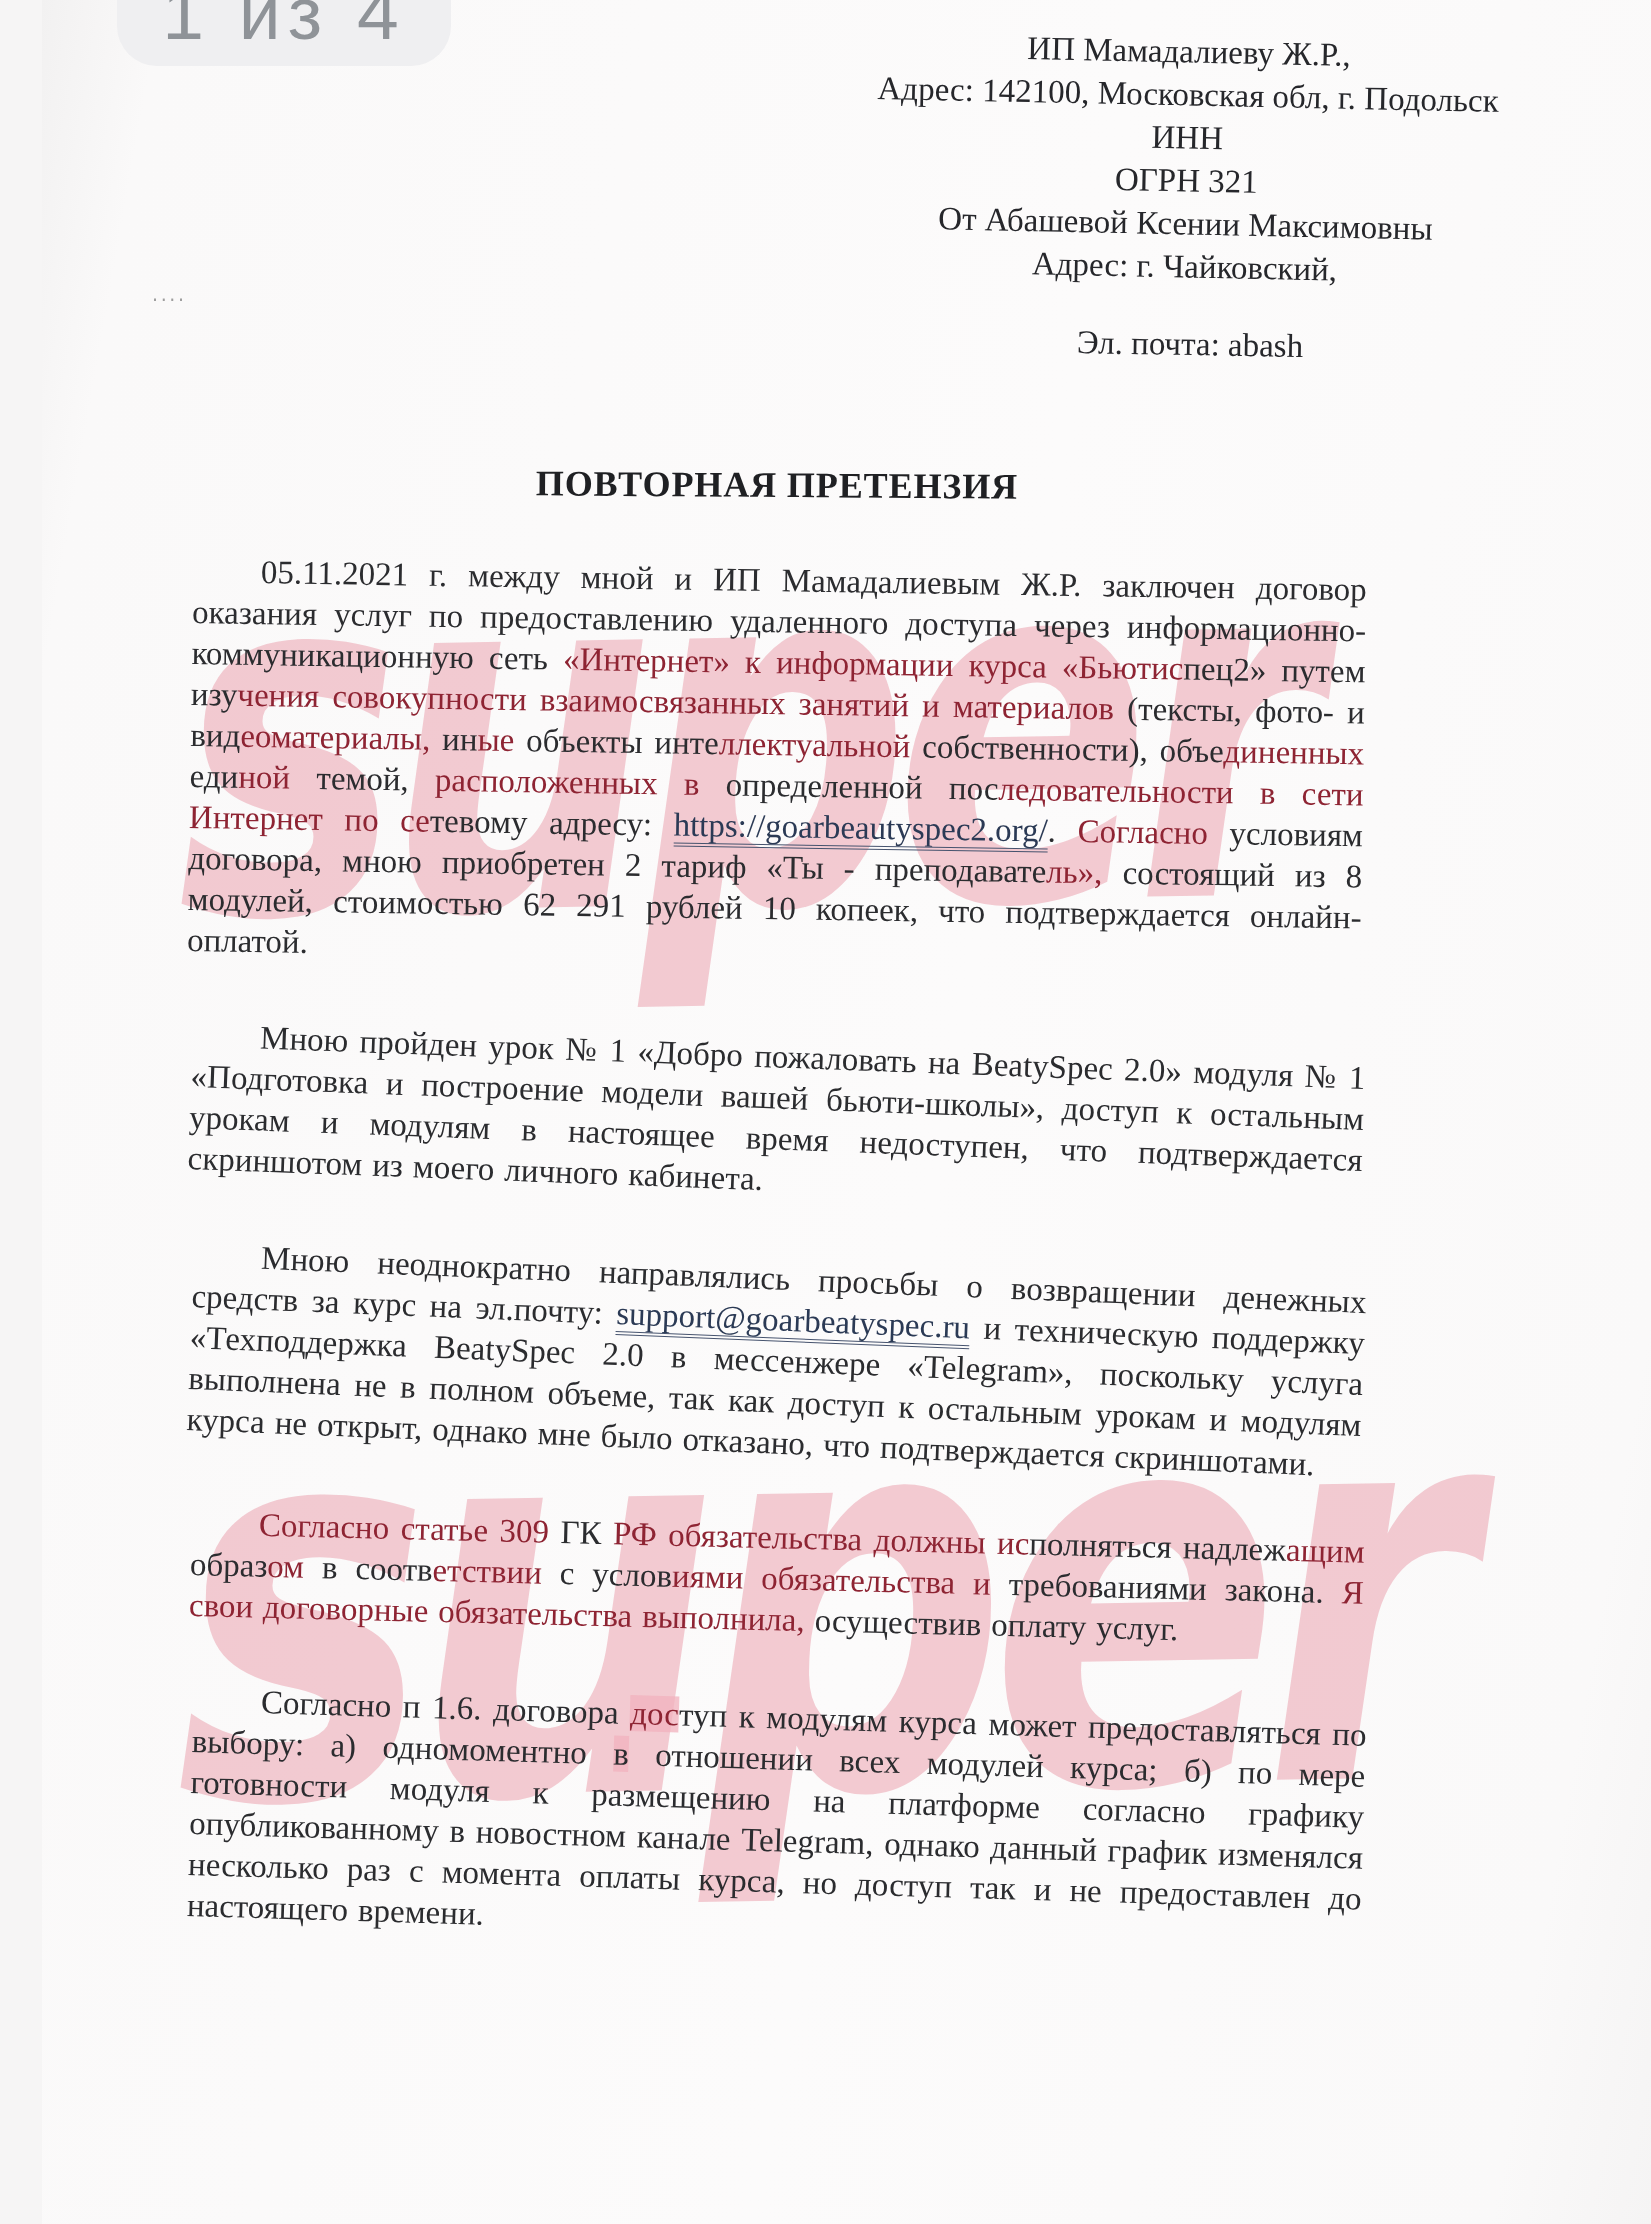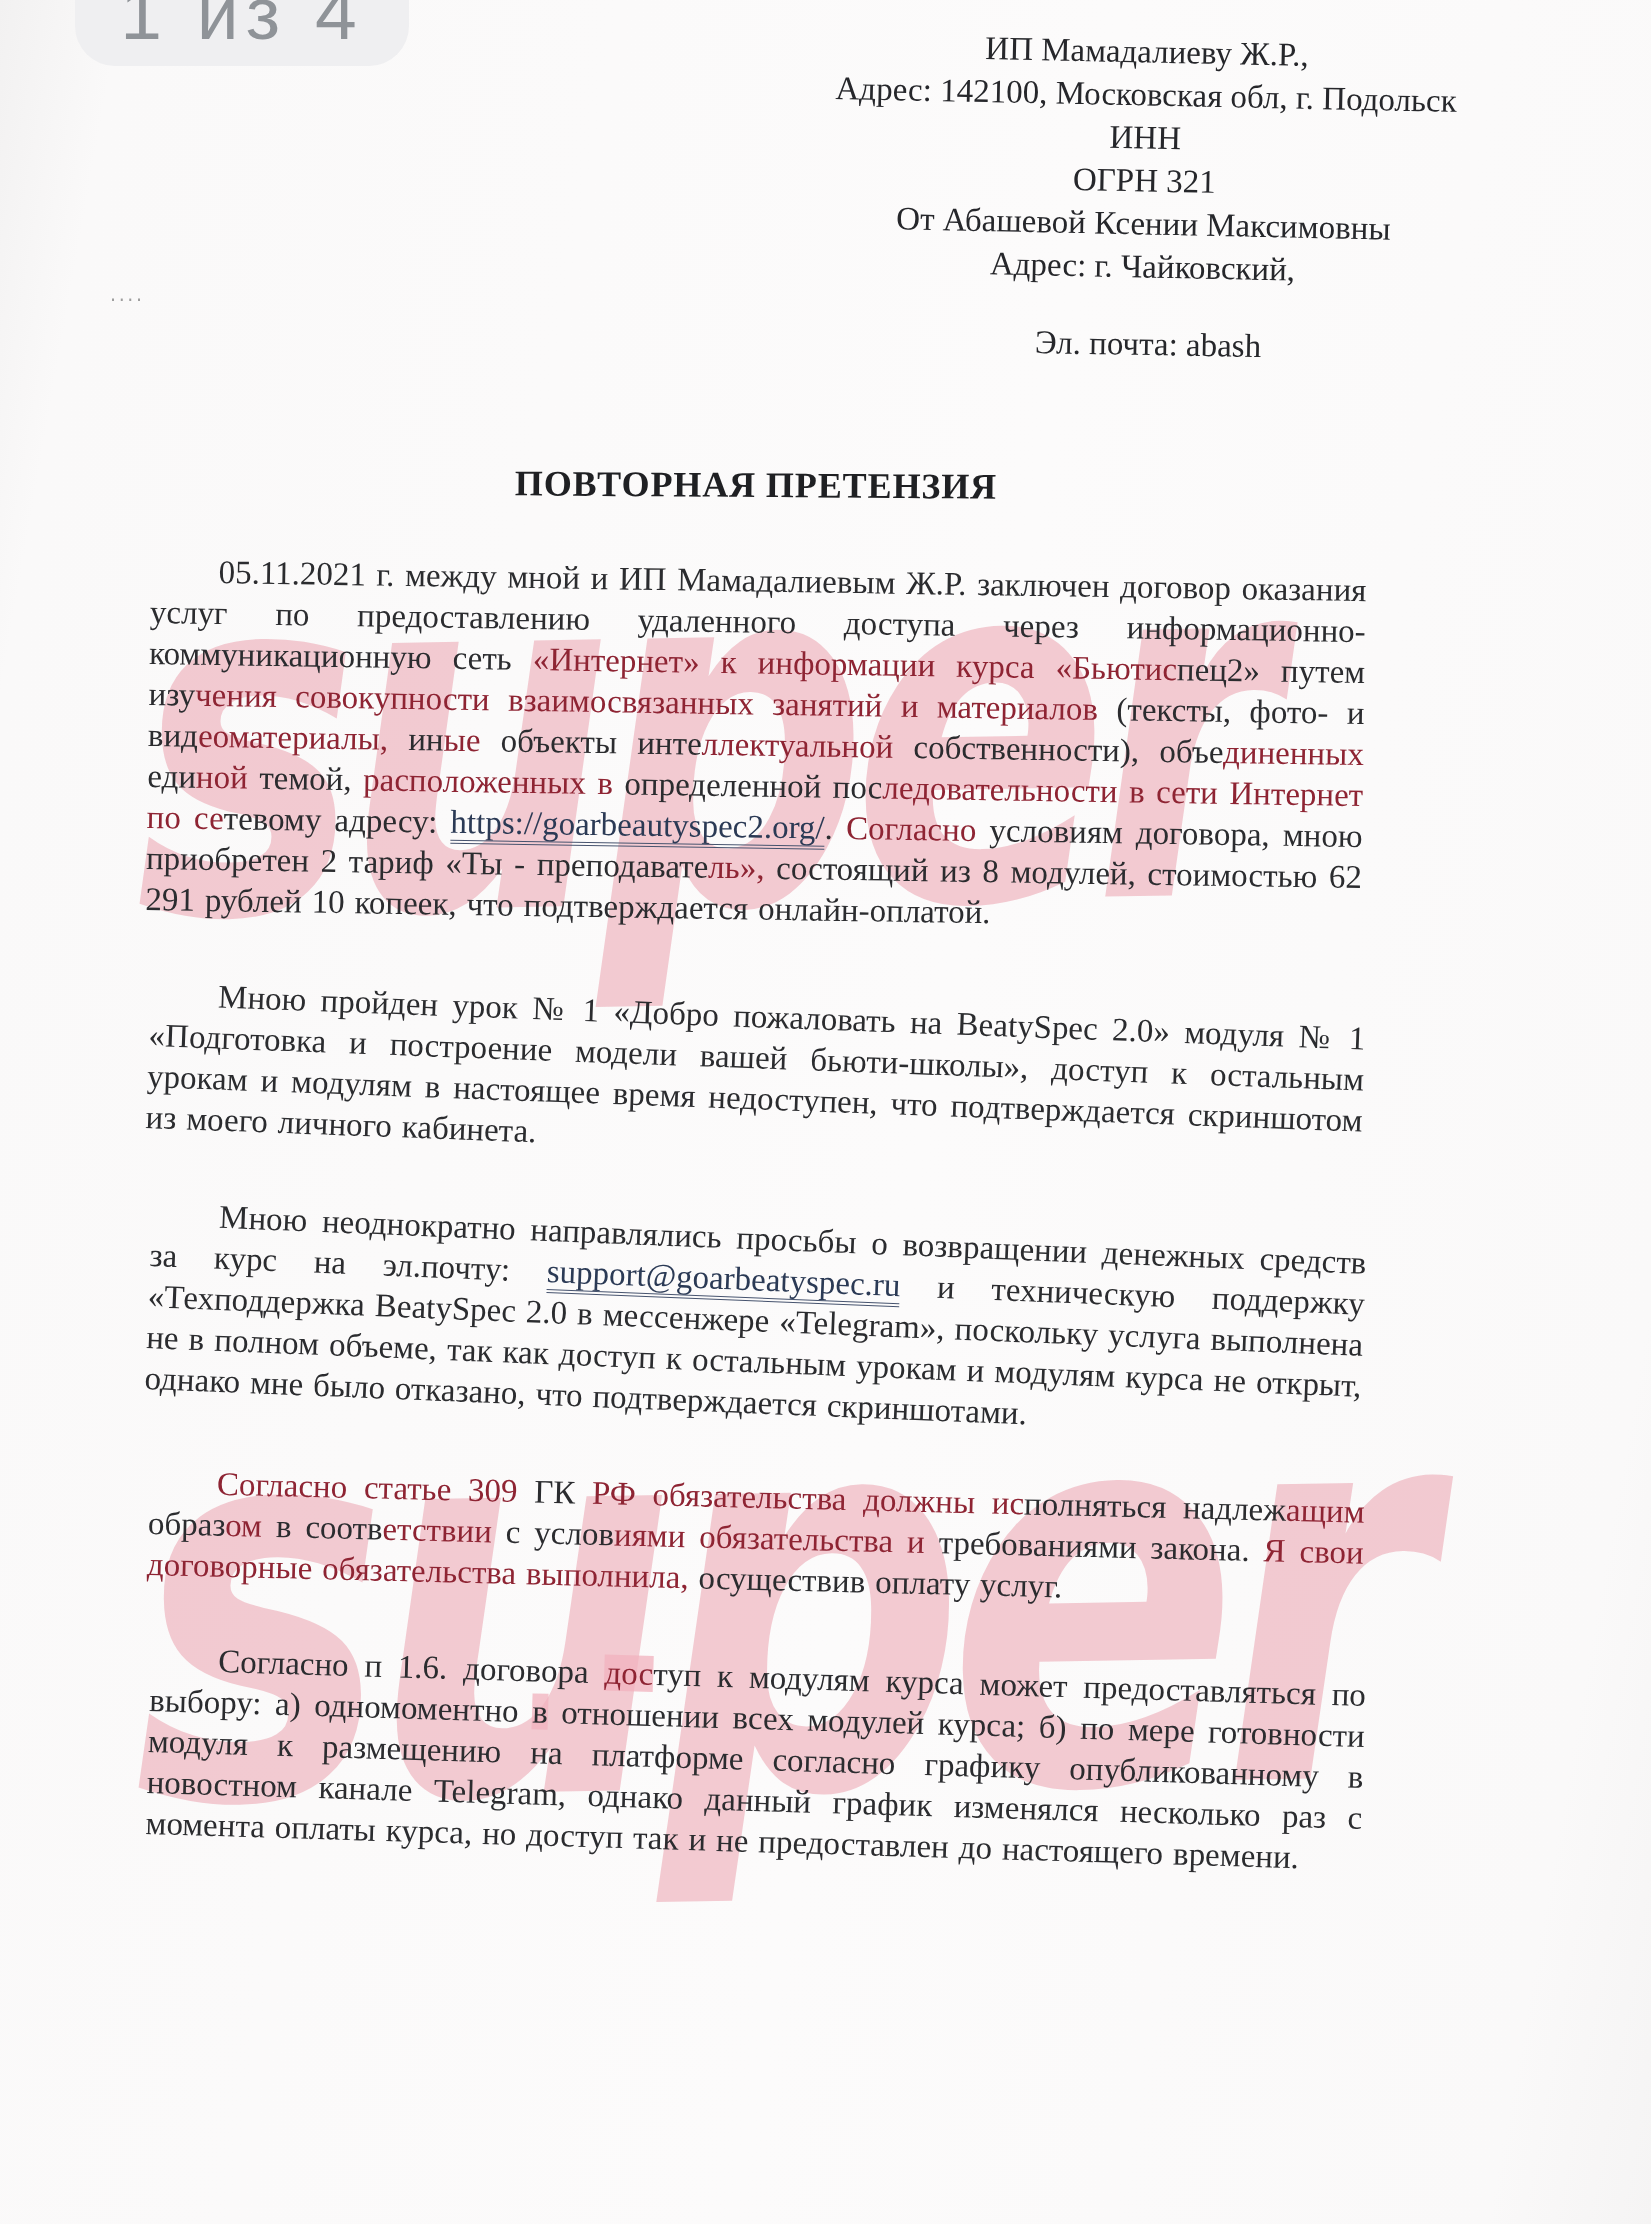--- a/index.html
+++ b/index.html
@@ -5,20 +5,21 @@
   html,body{margin:0;padding:0;}
   body{
     width:1651px;height:2225px;position:relative;overflow:hidden;
     background:#f6f5f5;
     font-family:"Liberation Serif","DejaVu Serif",serif;
   }
   .page{
     position:absolute;inset:0;
     background:linear-gradient(100deg,#f2f1f1 0%,#faf9f9 6%,#fcfbfb 55%,#faf9f9 92%,#f5f4f4 100%);
     filter:blur(0.3px);
+    margin-left:42px;
   }
   
   .badge{
     position:absolute;left:75px;top:-87px;width:334px;height:153px;
     background:#efeff1;border-radius:40px;
     display:flex;align-items:flex-end;justify-content:center;
     padding-bottom:10.4px;box-sizing:border-box;z-index:3;
   }
   .badge span{
     font-family:"Liberation Sans","DejaVu Sans",sans-serif;

